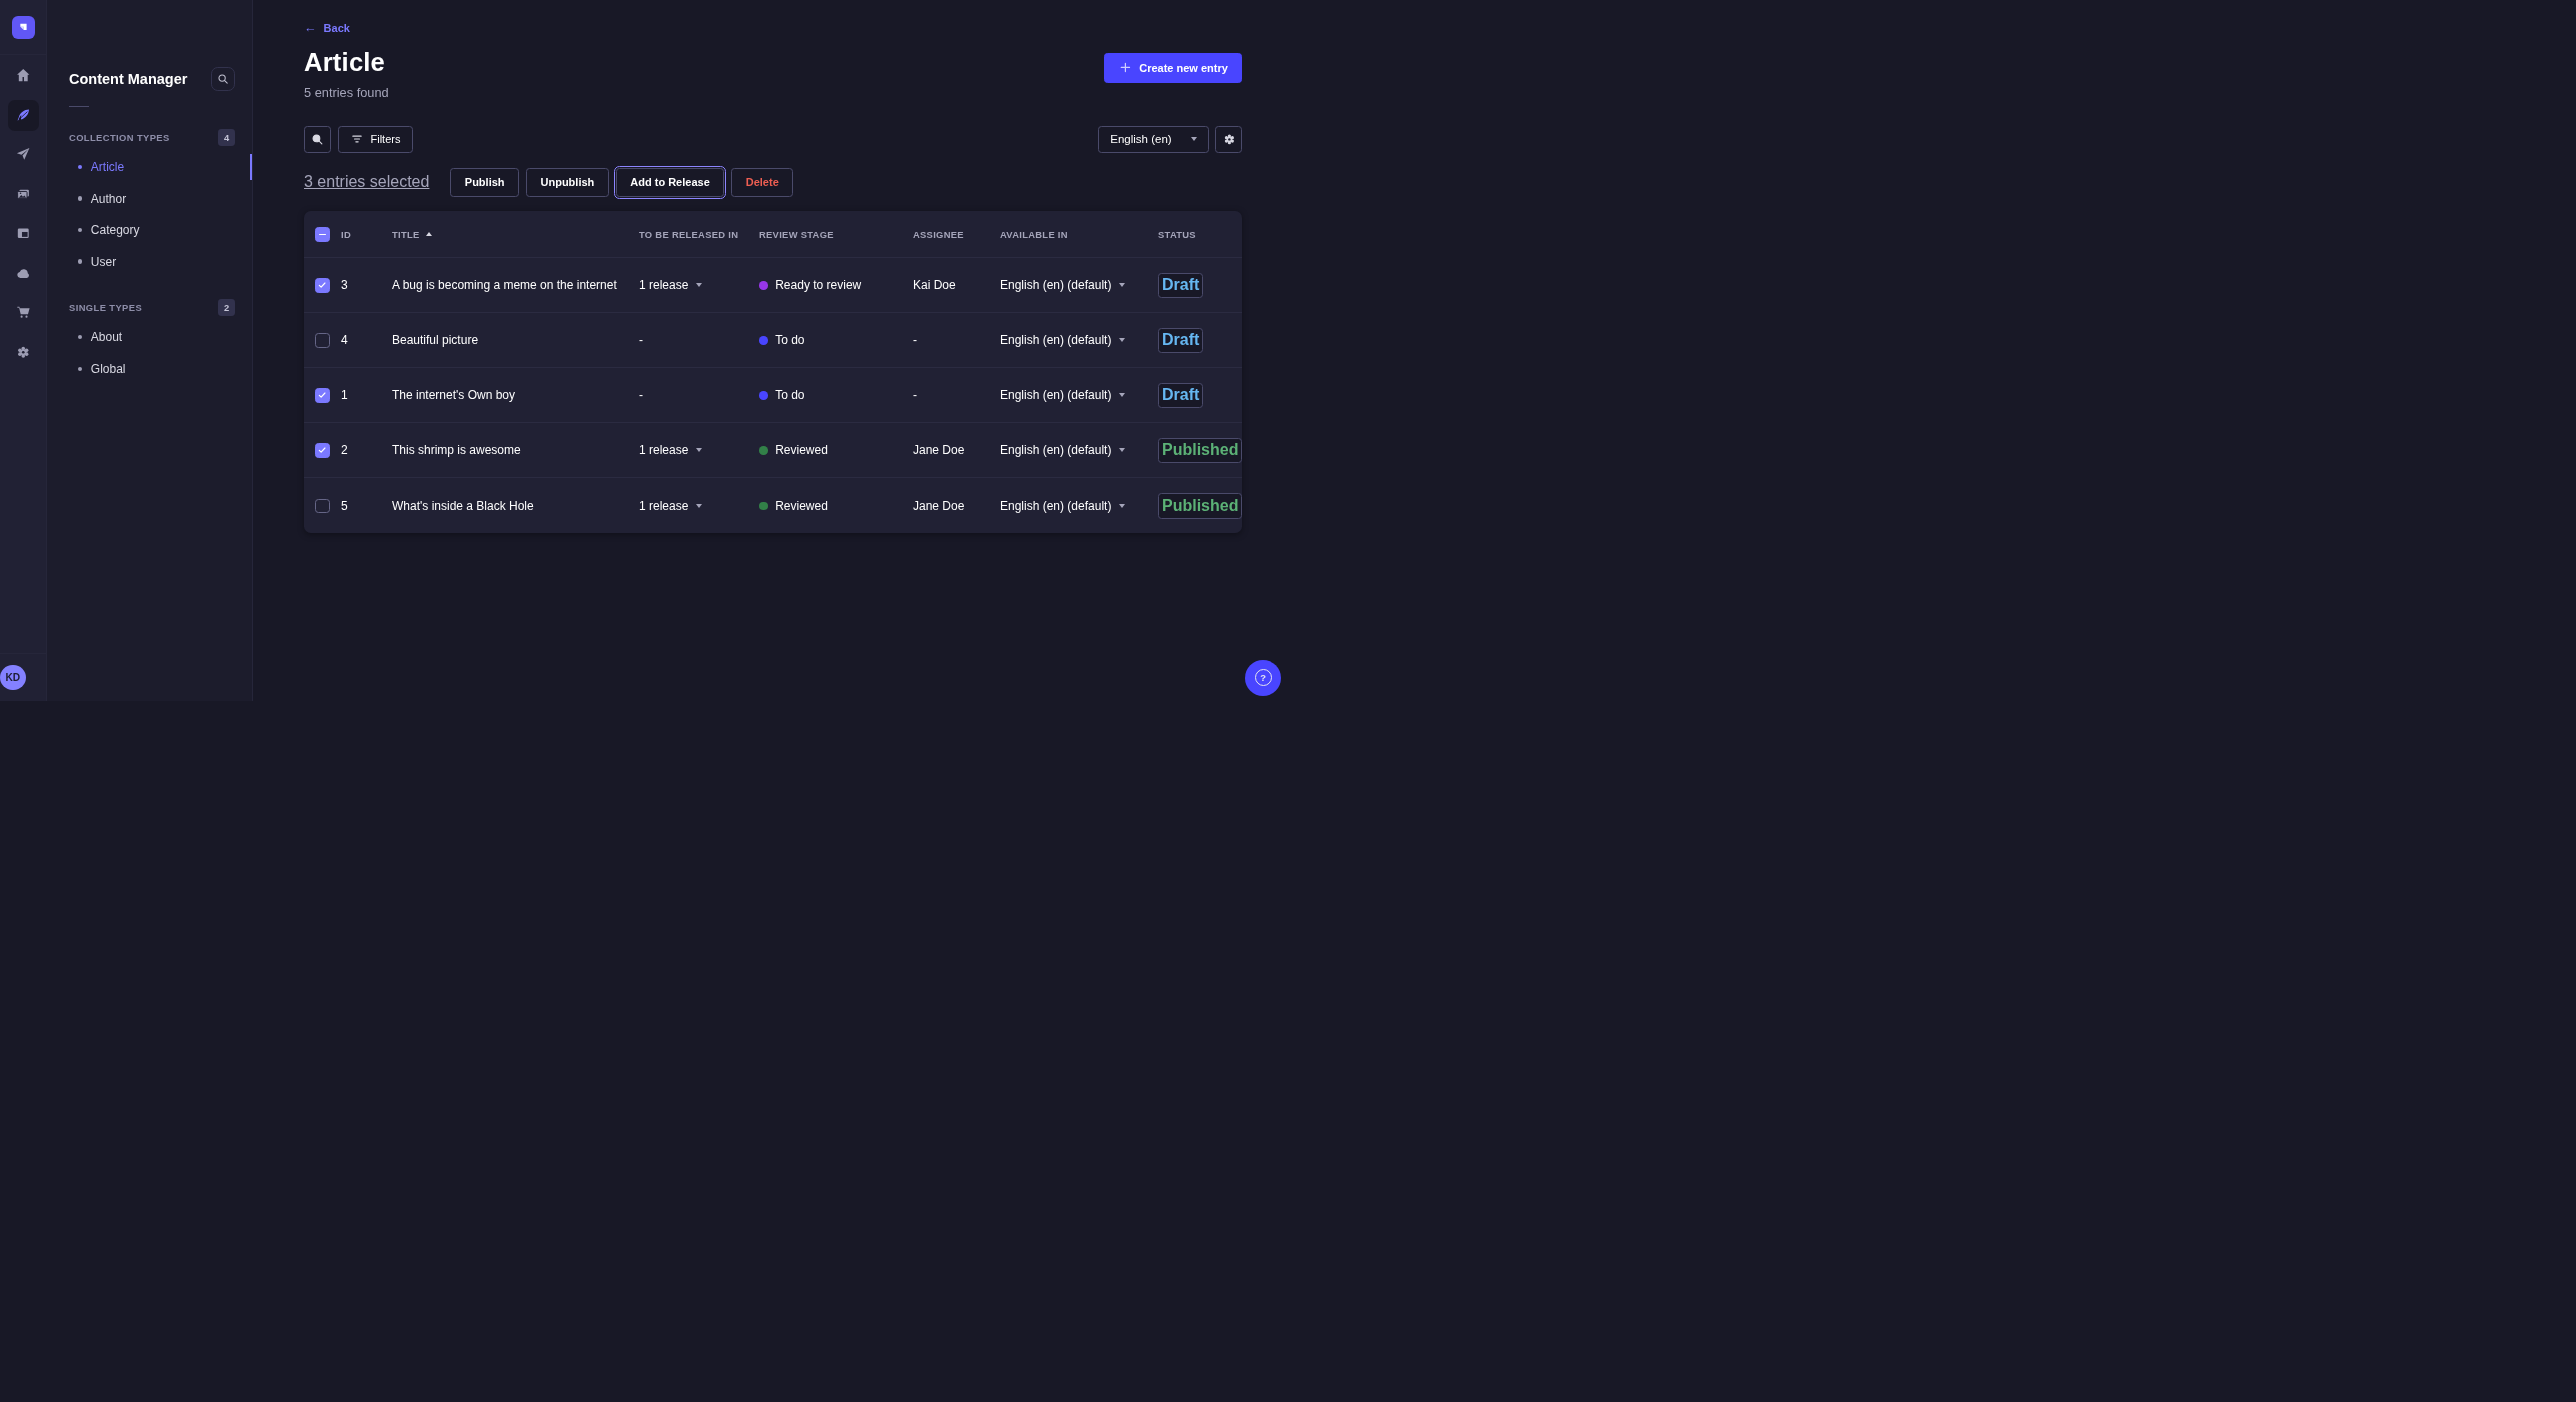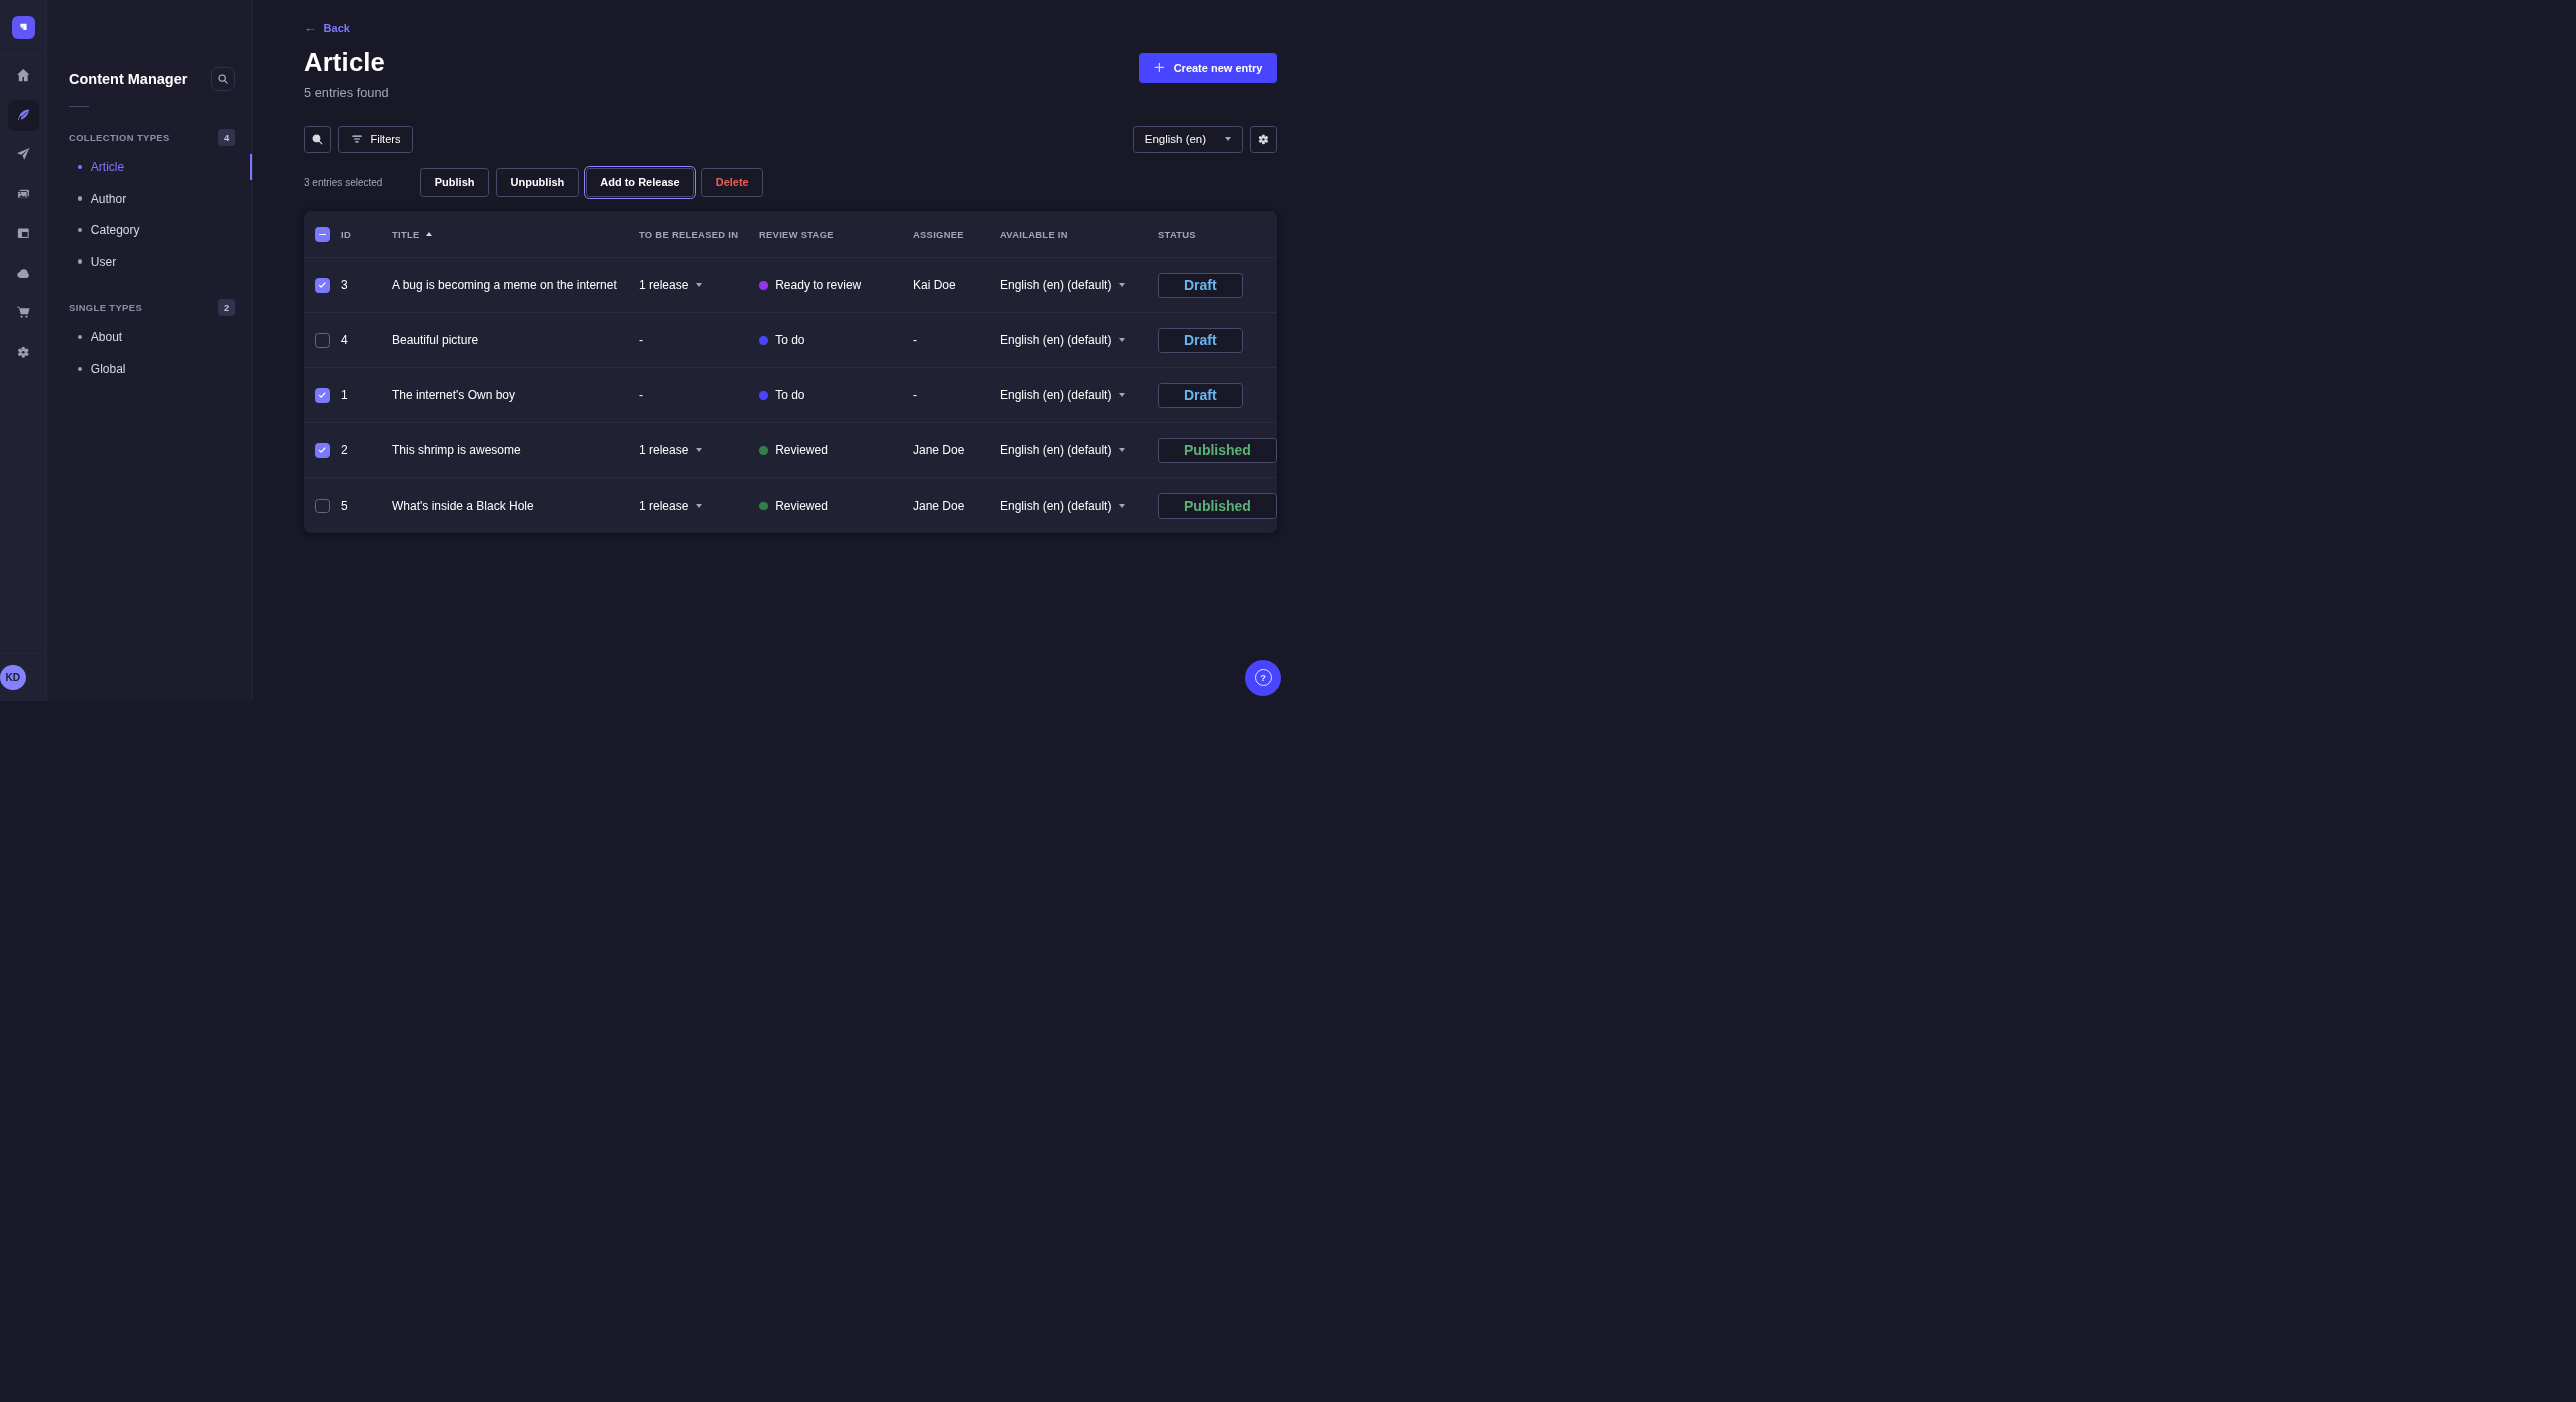--- a/index.html
+++ b/index.html
@@ -55,21 +55,21 @@
 
   .toolbar-row{display:flex;justify-content:space-between;align-items:center;margin-top:25.6px;}
   .toolbar-left,.toolbar-right{display:flex;align-items:center;gap:6.8px;}
   .icon-btn{width:27px;height:27px;border-radius:3.4px;border:0.9px solid var(--border-strong);background:transparent;color:#d9d9e3;display:flex;align-items:center;justify-content:center;cursor:pointer;--hole:var(--bg);}
   .icon-btn svg{width:12.8px;height:12.8px;fill:currentColor;}
   .btn-filters{display:flex;align-items:center;gap:7.7px;height:27px;padding:4px 12px;border-radius:3.4px;border:0.9px solid var(--border-strong);background:transparent;color:#fff;font-size:11px;font-weight:400;cursor:pointer;}
   .btn-filters svg{width:12px;height:12px;}
   .locale-select{display:flex;align-items:center;gap:19px;height:27px;padding:0 11px;border-radius:3.4px;border:0.9px solid var(--border-strong);background:transparent;color:#fff;font-size:11.5px;cursor:pointer;}
 
   .selection-row{display:flex;align-items:center;gap:6.8px;margin-top:15.3px;}
-  .selection-count{font-size:10px;color:var(--muted);margin-right:31px;}
+  .selection-count{font-size:16px;color:var(--muted);margin-right:14px;text-decoration:underline;}
   .sel-btn{height:29px;padding:0 13.6px;border-radius:3.4px;border:0.9px solid var(--border-strong);background:transparent;color:#fff;font-size:11px;font-weight:600;cursor:pointer;}
   .sel-btn.focused{outline:1.7px solid #8c84ff;outline-offset:1.7px;}
   .sel-btn.danger{color:var(--danger);}
 
   
   .table-card{margin-top:14.5px;background:var(--card);border-radius:6.8px;overflow:hidden;box-shadow:0 1.7px 6.8px rgba(0,0,0,.35);}
   .trow,.thead{display:grid;grid-template-columns:37px 51px 247px 120px 154px 87px 158px 1fr;align-items:center;}
   .thead{height:47px;border-bottom:0.9px solid #2b2b41;}
   .trow{height:55px;border-bottom:0.9px solid #2b2b41;cursor:pointer;}
   .trow:last-child{border-bottom:none;}
@@ -77,21 +77,21 @@
   .td{font-size:12px;color:var(--txt);display:flex;align-items:center;}
   .td-check,.th-check{justify-content:center;display:flex;}
   .checkbox{width:14.5px;height:14.5px;border-radius:3.4px;border:0.9px solid #666687;background:transparent;display:flex;align-items:center;justify-content:center;cursor:pointer;}
   .checkbox.checked,.checkbox.indeterminate{background:var(--accent);border-color:var(--accent);}
   .checkbox svg{width:10.2px;height:10.2px;}
   .checkbox .dash{width:7.7px;height:1.7px;border-radius:0.9px;background:#fff;}
   .caret{width:0;height:0;border-left:3.8px solid transparent;border-right:3.8px solid transparent;border-top:4.7px solid #a5a5ba;display:inline-block;}
   .sort-asc{width:0;height:0;border-left:3.8px solid transparent;border-right:3.8px solid transparent;border-bottom:4.7px solid #d9d9e3;display:inline-block;}
   .td-release,.td-locale{gap:7.7px;}
   .dot{width:8.5px;height:8.5px;border-radius:50%;flex-shrink:0;margin-right:7.7px;}
-  .badge{display:inline-flex;align-items:center;height:25.6px;padding:0 25px;border-radius:3.4px;border:0.9px solid var(--border-strong);background:#181826;font-size:14px;font-weight:600;}
+  .badge{display:inline-flex;align-items:center;height:25.6px;padding:0 3px;border-radius:3.4px;border:0.9px solid var(--border-strong);background:#181826;font-size:16px;font-weight:600;}
   .badge.draft{color:var(--draft);}
   .badge.published{color:var(--published);}
 
   
   .help-fab{position:absolute;right:6.8px;bottom:5.1px;width:36px;height:36px;border-radius:50%;background:var(--primary);border:none;display:flex;align-items:center;justify-content:center;cursor:pointer;}
   .qm{width:17px;height:17px;border:1.5px solid #e6e6f0;border-radius:50%;color:#e6e6f0;font-size:9.4px;font-weight:bold;display:flex;align-items:center;justify-content:center;}
 </style>
 </head>
 <body>
 

